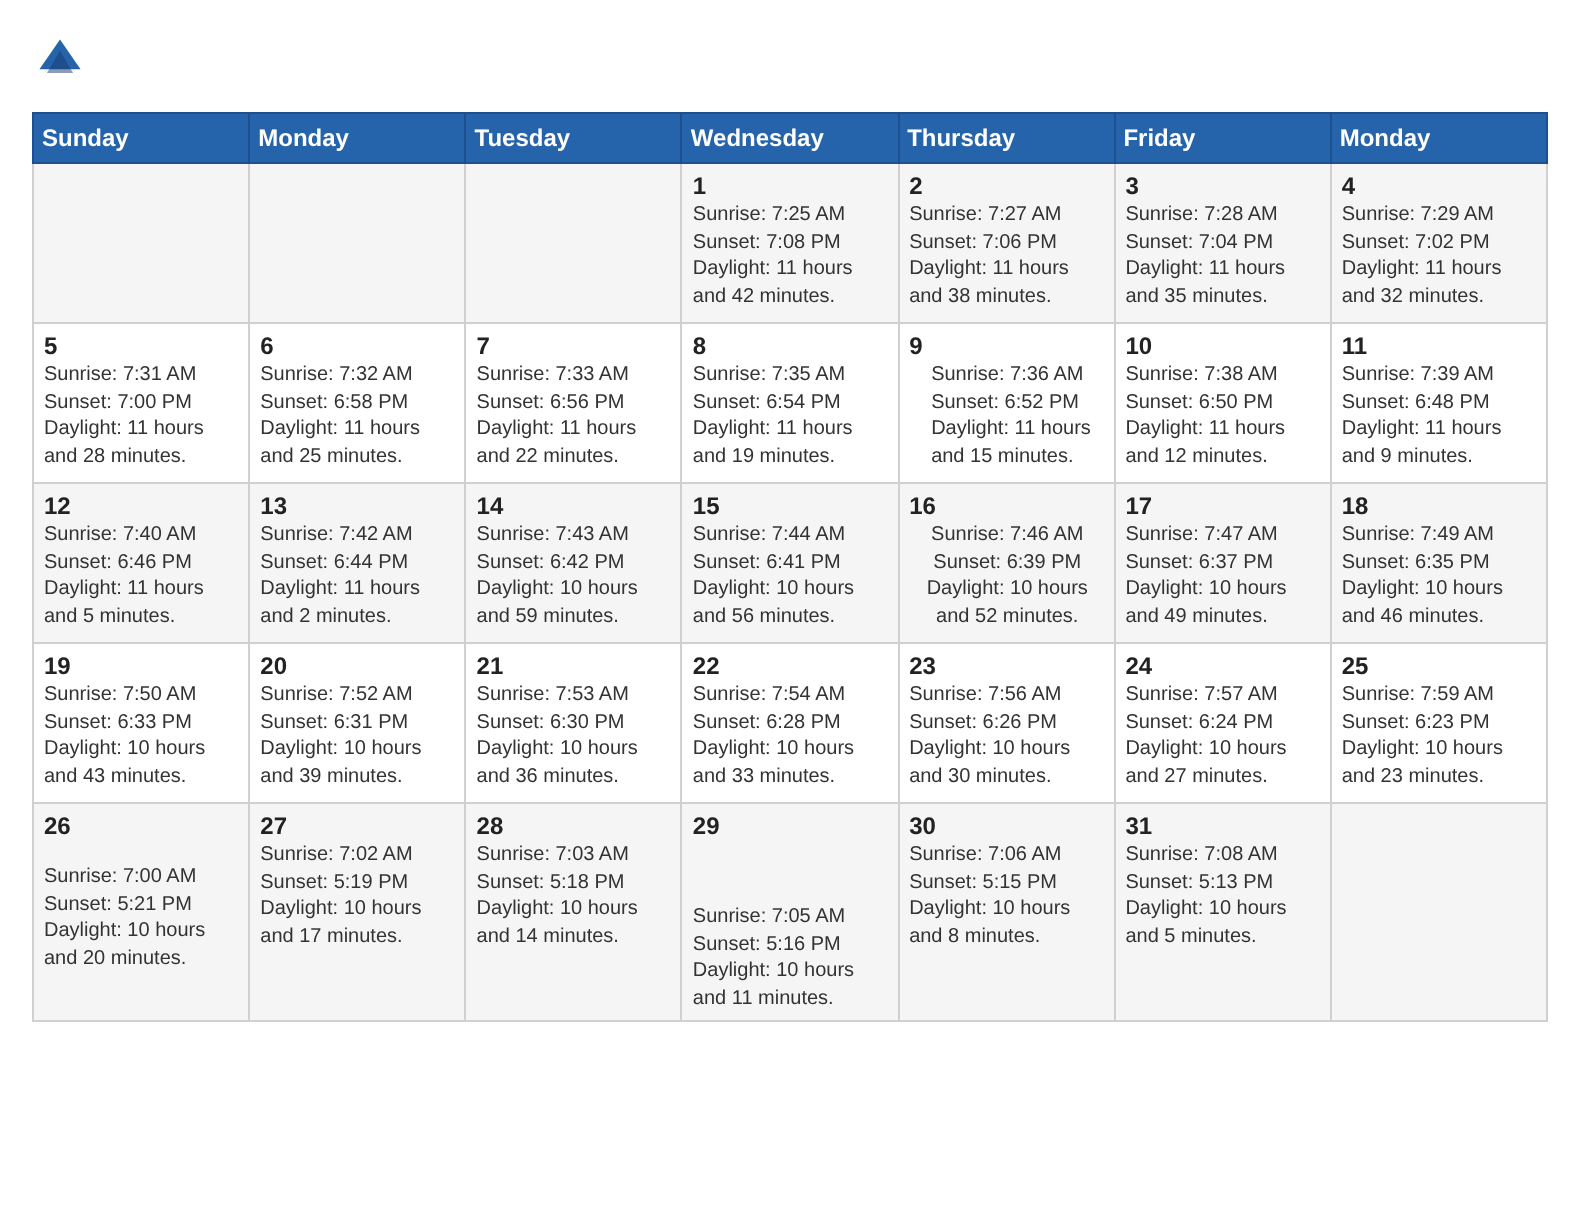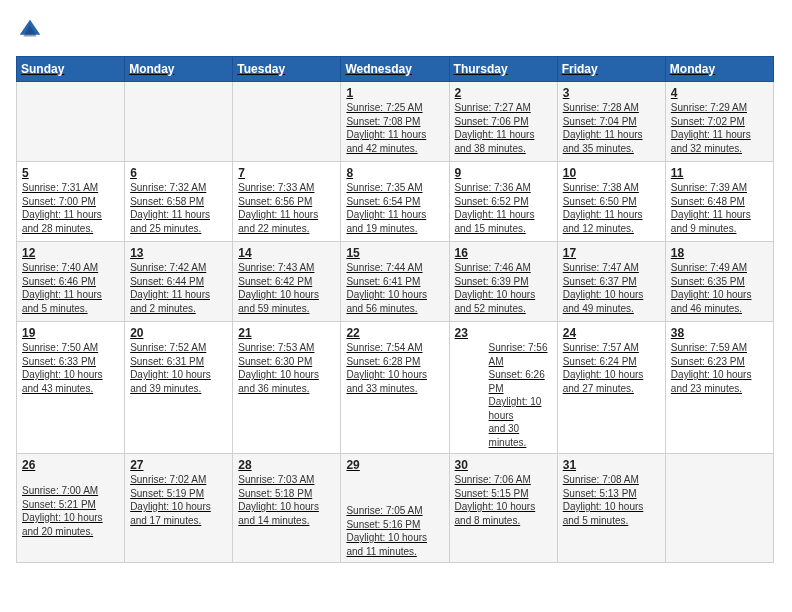--- a/index.html
+++ b/index.html
@@ -5,21 +5,20 @@
     * { box-sizing: border-box; margin: 0; padding: 0; }
     body {
       font-family: Arial, sans-serif;
       background: #fff;
       width: 792px;
       min-height: 612px;
     }
     .container {
       width: 792px;
       padding: 16px 18px 10px 16px;
-      text-decoration: underline;
     }
     .header {
       display: flex;
       justify-content: space-between;
       align-items: flex-start;
       margin-bottom: 12px;
     }
     .logo {
       display: flex;
       align-items: center;
@@ -192,21 +191,21 @@
           </td>
           <td>
             <span class="day-number">8</span>
             <div class="day-info" style="white-space: pre-line;">Sunrise: 7:35 AM
 Sunset: 6:54 PM
 Daylight: 11 hours
 and 19 minutes.</div>
           </td>
           <td>
             <span class="day-number">9</span>
-            <div class="day-info" style="white-space: pre-line;">Sunrise: 7:36 AM
+            <div class="day-info" style="white-space: pre-line; margin-left: 11px;">Sunrise: 7:36 AM
 Sunset: 6:52 PM
 Daylight: 11 hours
 and 15 minutes.</div>
           </td>
           <td>
             <span class="day-number">10</span>
             <div class="day-info" style="white-space: pre-line;">Sunrise: 7:38 AM
 Sunset: 6:50 PM
 Daylight: 11 hours
 and 12 minutes.</div>
@@ -243,21 +242,21 @@
           </td>
           <td>
             <span class="day-number">15</span>
             <div class="day-info" style="white-space: pre-line;">Sunrise: 7:44 AM
 Sunset: 6:41 PM
 Daylight: 10 hours
 and 56 minutes.</div>
           </td>
           <td>
             <span class="day-number">16</span>
-            <div class="day-info" style="white-space: pre-line;">Sunrise: 7:46 AM
+            <div class="day-info" style="white-space: pre-line; text-align: center;">Sunrise: 7:46 AM
 Sunset: 6:39 PM
 Daylight: 10 hours
 and 52 minutes.</div>
           </td>
           <td>
             <span class="day-number">17</span>
             <div class="day-info" style="white-space: pre-line;">Sunrise: 7:47 AM
 Sunset: 6:37 PM
 Daylight: 10 hours
 and 49 minutes.</div>
@@ -294,34 +293,34 @@
           </td>
           <td>
             <span class="day-number">22</span>
             <div class="day-info" style="white-space: pre-line;">Sunrise: 7:54 AM
 Sunset: 6:28 PM
 Daylight: 10 hours
 and 33 minutes.</div>
           </td>
           <td>
             <span class="day-number">23</span>
-            <div class="day-info" style="white-space: pre-line; margin-left: 34px;">Sunrise: 7:56 AM
+            <div class="day-info" style="white-space: pre-line;">Sunrise: 7:56 AM
 Sunset: 6:26 PM
 Daylight: 10 hours
 and 30 minutes.</div>
           </td>
           <td>
             <span class="day-number">24</span>
             <div class="day-info" style="white-space: pre-line;">Sunrise: 7:57 AM
 Sunset: 6:24 PM
 Daylight: 10 hours
 and 27 minutes.</div>
           </td>
           <td>
-            <span class="day-number">38</span>
+            <span class="day-number">25</span>
             <div class="day-info" style="white-space: pre-line;">Sunrise: 7:59 AM
 Sunset: 6:23 PM
 Daylight: 10 hours
 and 23 minutes.</div>
           </td>
         </tr>
         <tr>
           <td>
             <span class="day-number">26</span>
             <div class="day-info" style="white-space: pre-line; margin-top: 12px;">Sunrise: 7:00 AM

